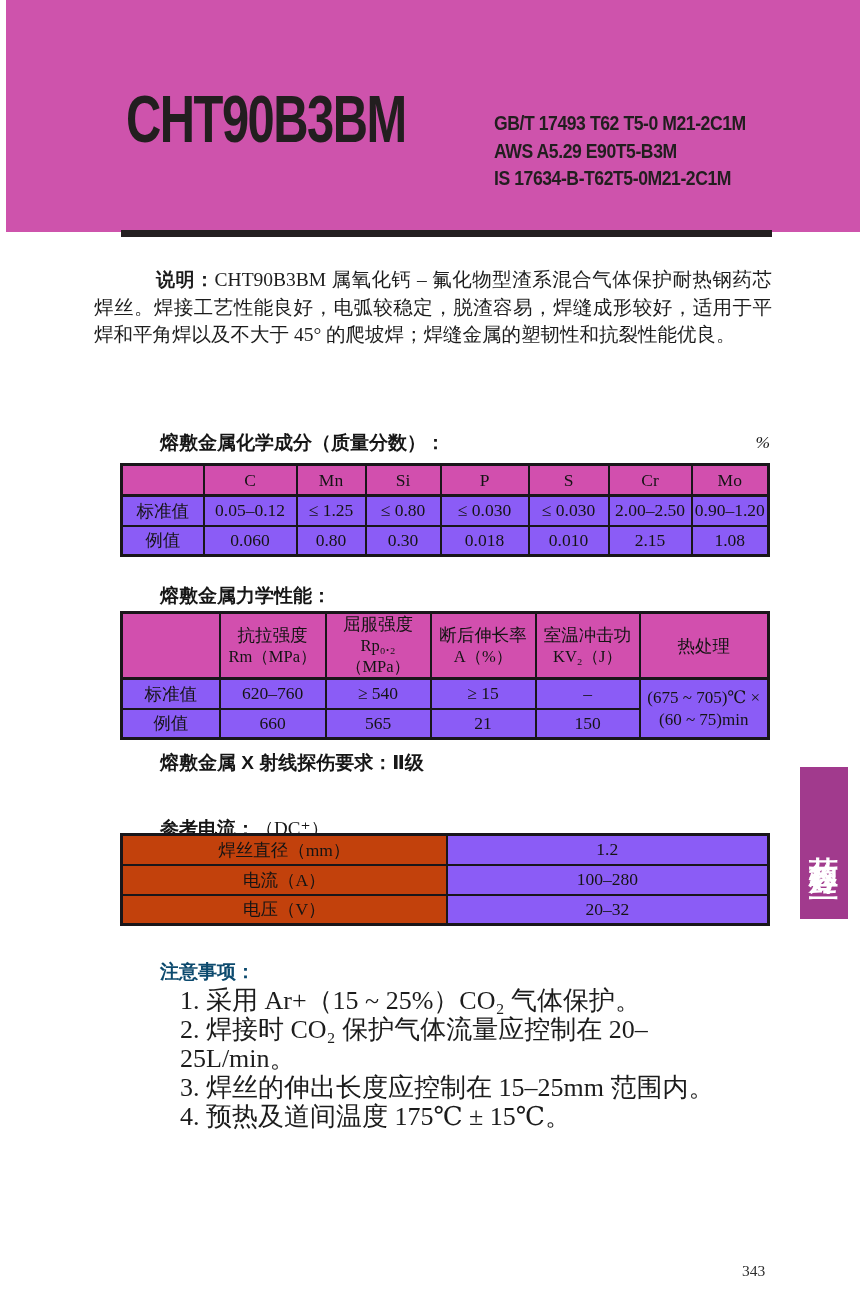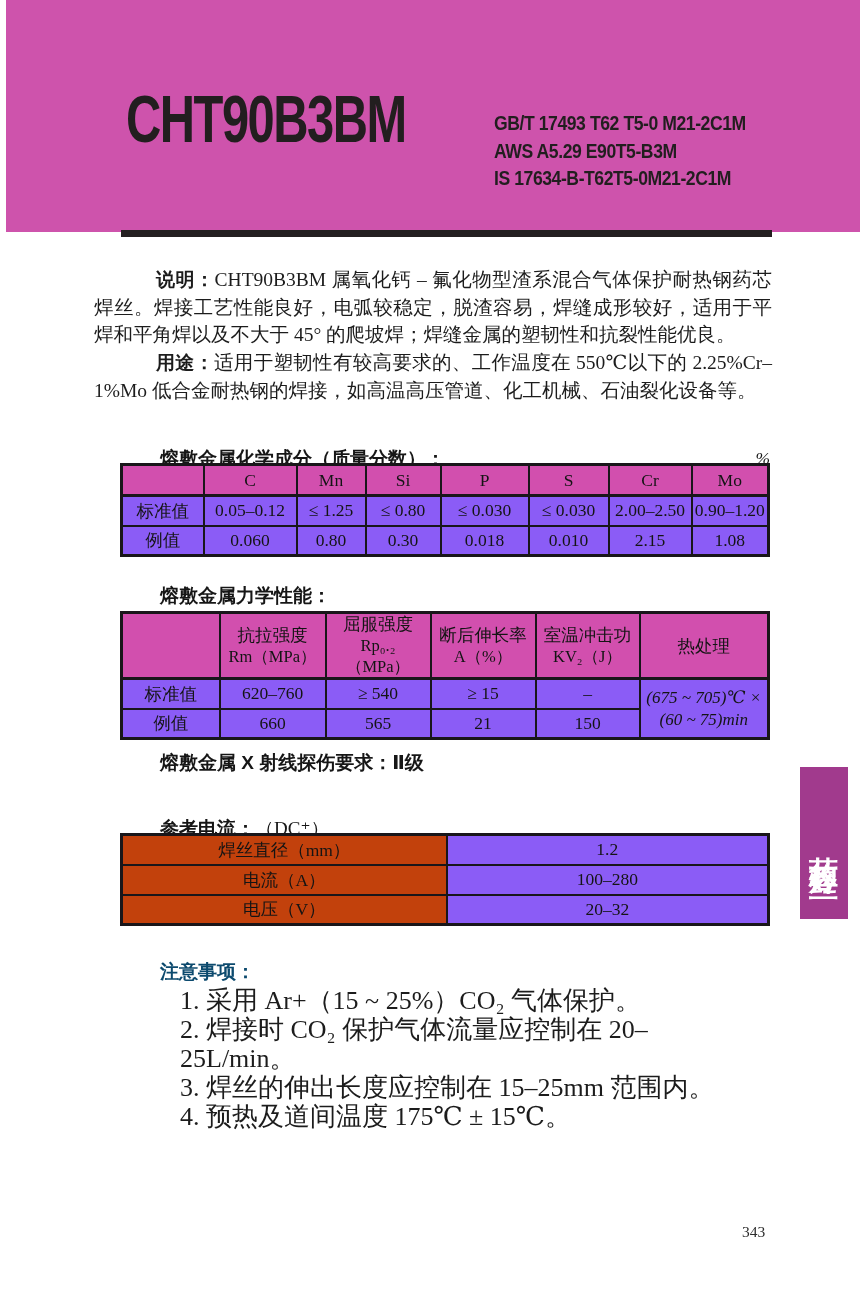--- a/index.html
+++ b/index.html
@@ -90,41 +90,41 @@
   .cell-2line div { line-height: 21px; }
   .cell-2line .l2 { font-size: 16.5px; }
 
   #chem-table  { top: 463px; }
   #chem-table tr.hdr td { height: 31px; }
   #chem-table tr.data td { height: 30px; }
 
   #mech-table  { top: 611px; }
   #mech-table tr.hdr td { height: 48px; }
   #mech-table tr.data td { height: 30px; }
-  #heat-cell div { line-height: 22px; font-size: 17px; font-style: italic; }
+  #heat-cell div { line-height: 22px; font-size: 17px; }
 
   #cur-table { top: 833px; }
   #cur-table tr td { height: 30px; }
 
   
   .notes {
     position: absolute; left: 160px; top: 957px; width: 580px;
   }
   .notes-title {
     font-family: "Liberation Sans", "DejaVu Sans", sans-serif;
     font-weight: bold; font-size: 19px; color: #0c4a6e;
     line-height: 29px;
   }
   .notes-item {
     font-size: 26px; line-height: 29px; color: #1c1c1c; margin-left: 20px;
   }
 
   
   .page-number {
-    position: absolute; left: 742px; top: 1223px;
+    position: absolute; left: 742px; top: 1262px;
     font-size: 15.5px; color: #2d2d2d;
   }
   .side-tab {
     position: absolute; left: 800px; top: 767px;
     width: 48px; height: 152px;
     background: #a13a8d;
     display: flex; align-items: center; justify-content: center;
   }
   .side-tab-label {
     writing-mode: vertical-rl; text-orientation: upright;
@@ -143,24 +143,23 @@
     <div class="standards">
       <div>GB/T 17493 T62 T5-0 M21-2C1M</div>
       <div>AWS A5.29 E90T5-B3M</div>
       <div>IS 17634-B-T62T5-0M21-2C1M</div>
     </div>
   </div>
   <div class="divider-bar"></div>
 
   <div class="intro">
     <p><span class="zh-bold">说明：</span><span>CHT90B3BM 属氧化钙 – 氟化物型渣系混合气体保护耐热钢药芯焊丝。焊接工艺性能良好，电弧较稳定，脱渣容易，焊缝成形较好，适用于平焊和平角焊以及不大于 45° 的爬坡焊；焊缝金属的塑韧性和抗裂性能优良。</span></p>
-    <p><span class="zh-bold">用途：</span><span>适用于塑韧性有较高要求的、工作温度在 550℃以下的 2.25%Cr–1%Mo 低合金耐热钢的焊接，如高温高压管道、化工机械、石油裂化设备等。</span></p>
-  </div>
-
-  <div class="sec-heading" style="top:430px; width:610px;margin-top:16px;">
+  </div>
+
+  <div class="sec-heading" style="top:430px; width:610px;">
     <span>熔敷金属化学成分（质量分数）：</span>
     <span class="unit-pct">%</span>
   </div>
 
   <table id="chem-table">
     <colgroup>
       <col style="width:82px">
         <col style="width:93px">
         <col style="width:69px">
         <col style="width:75px">

